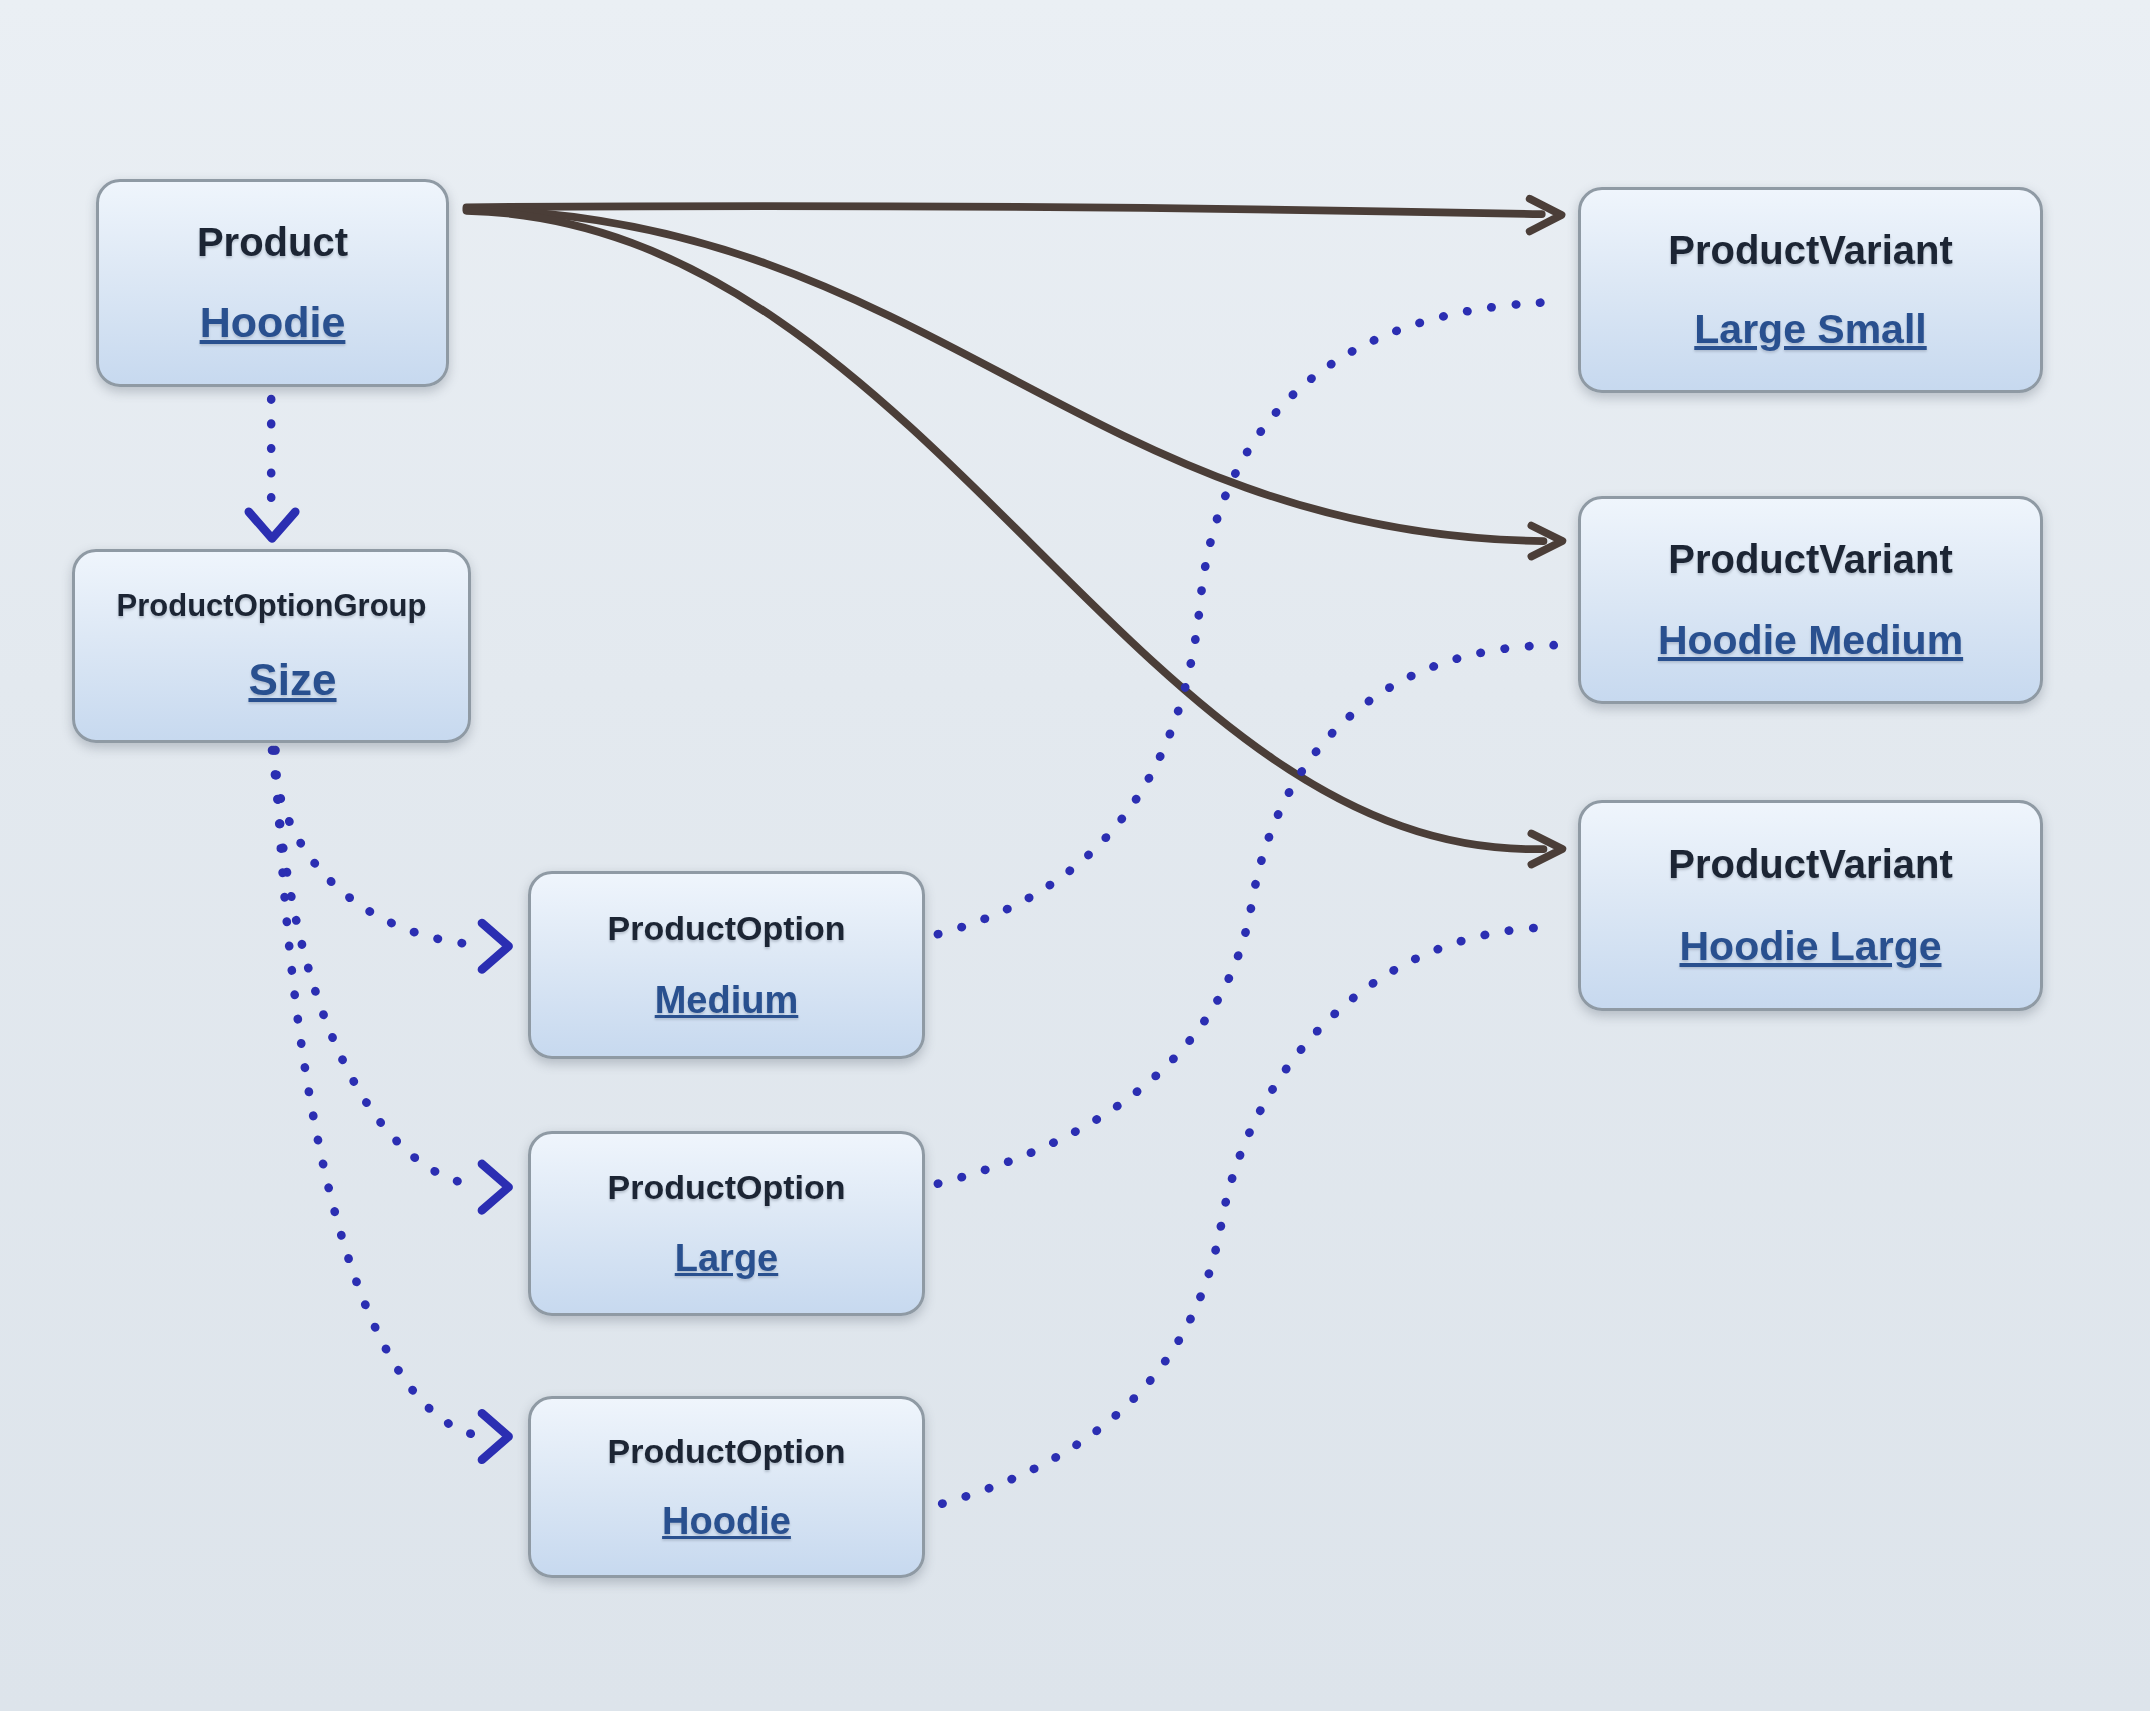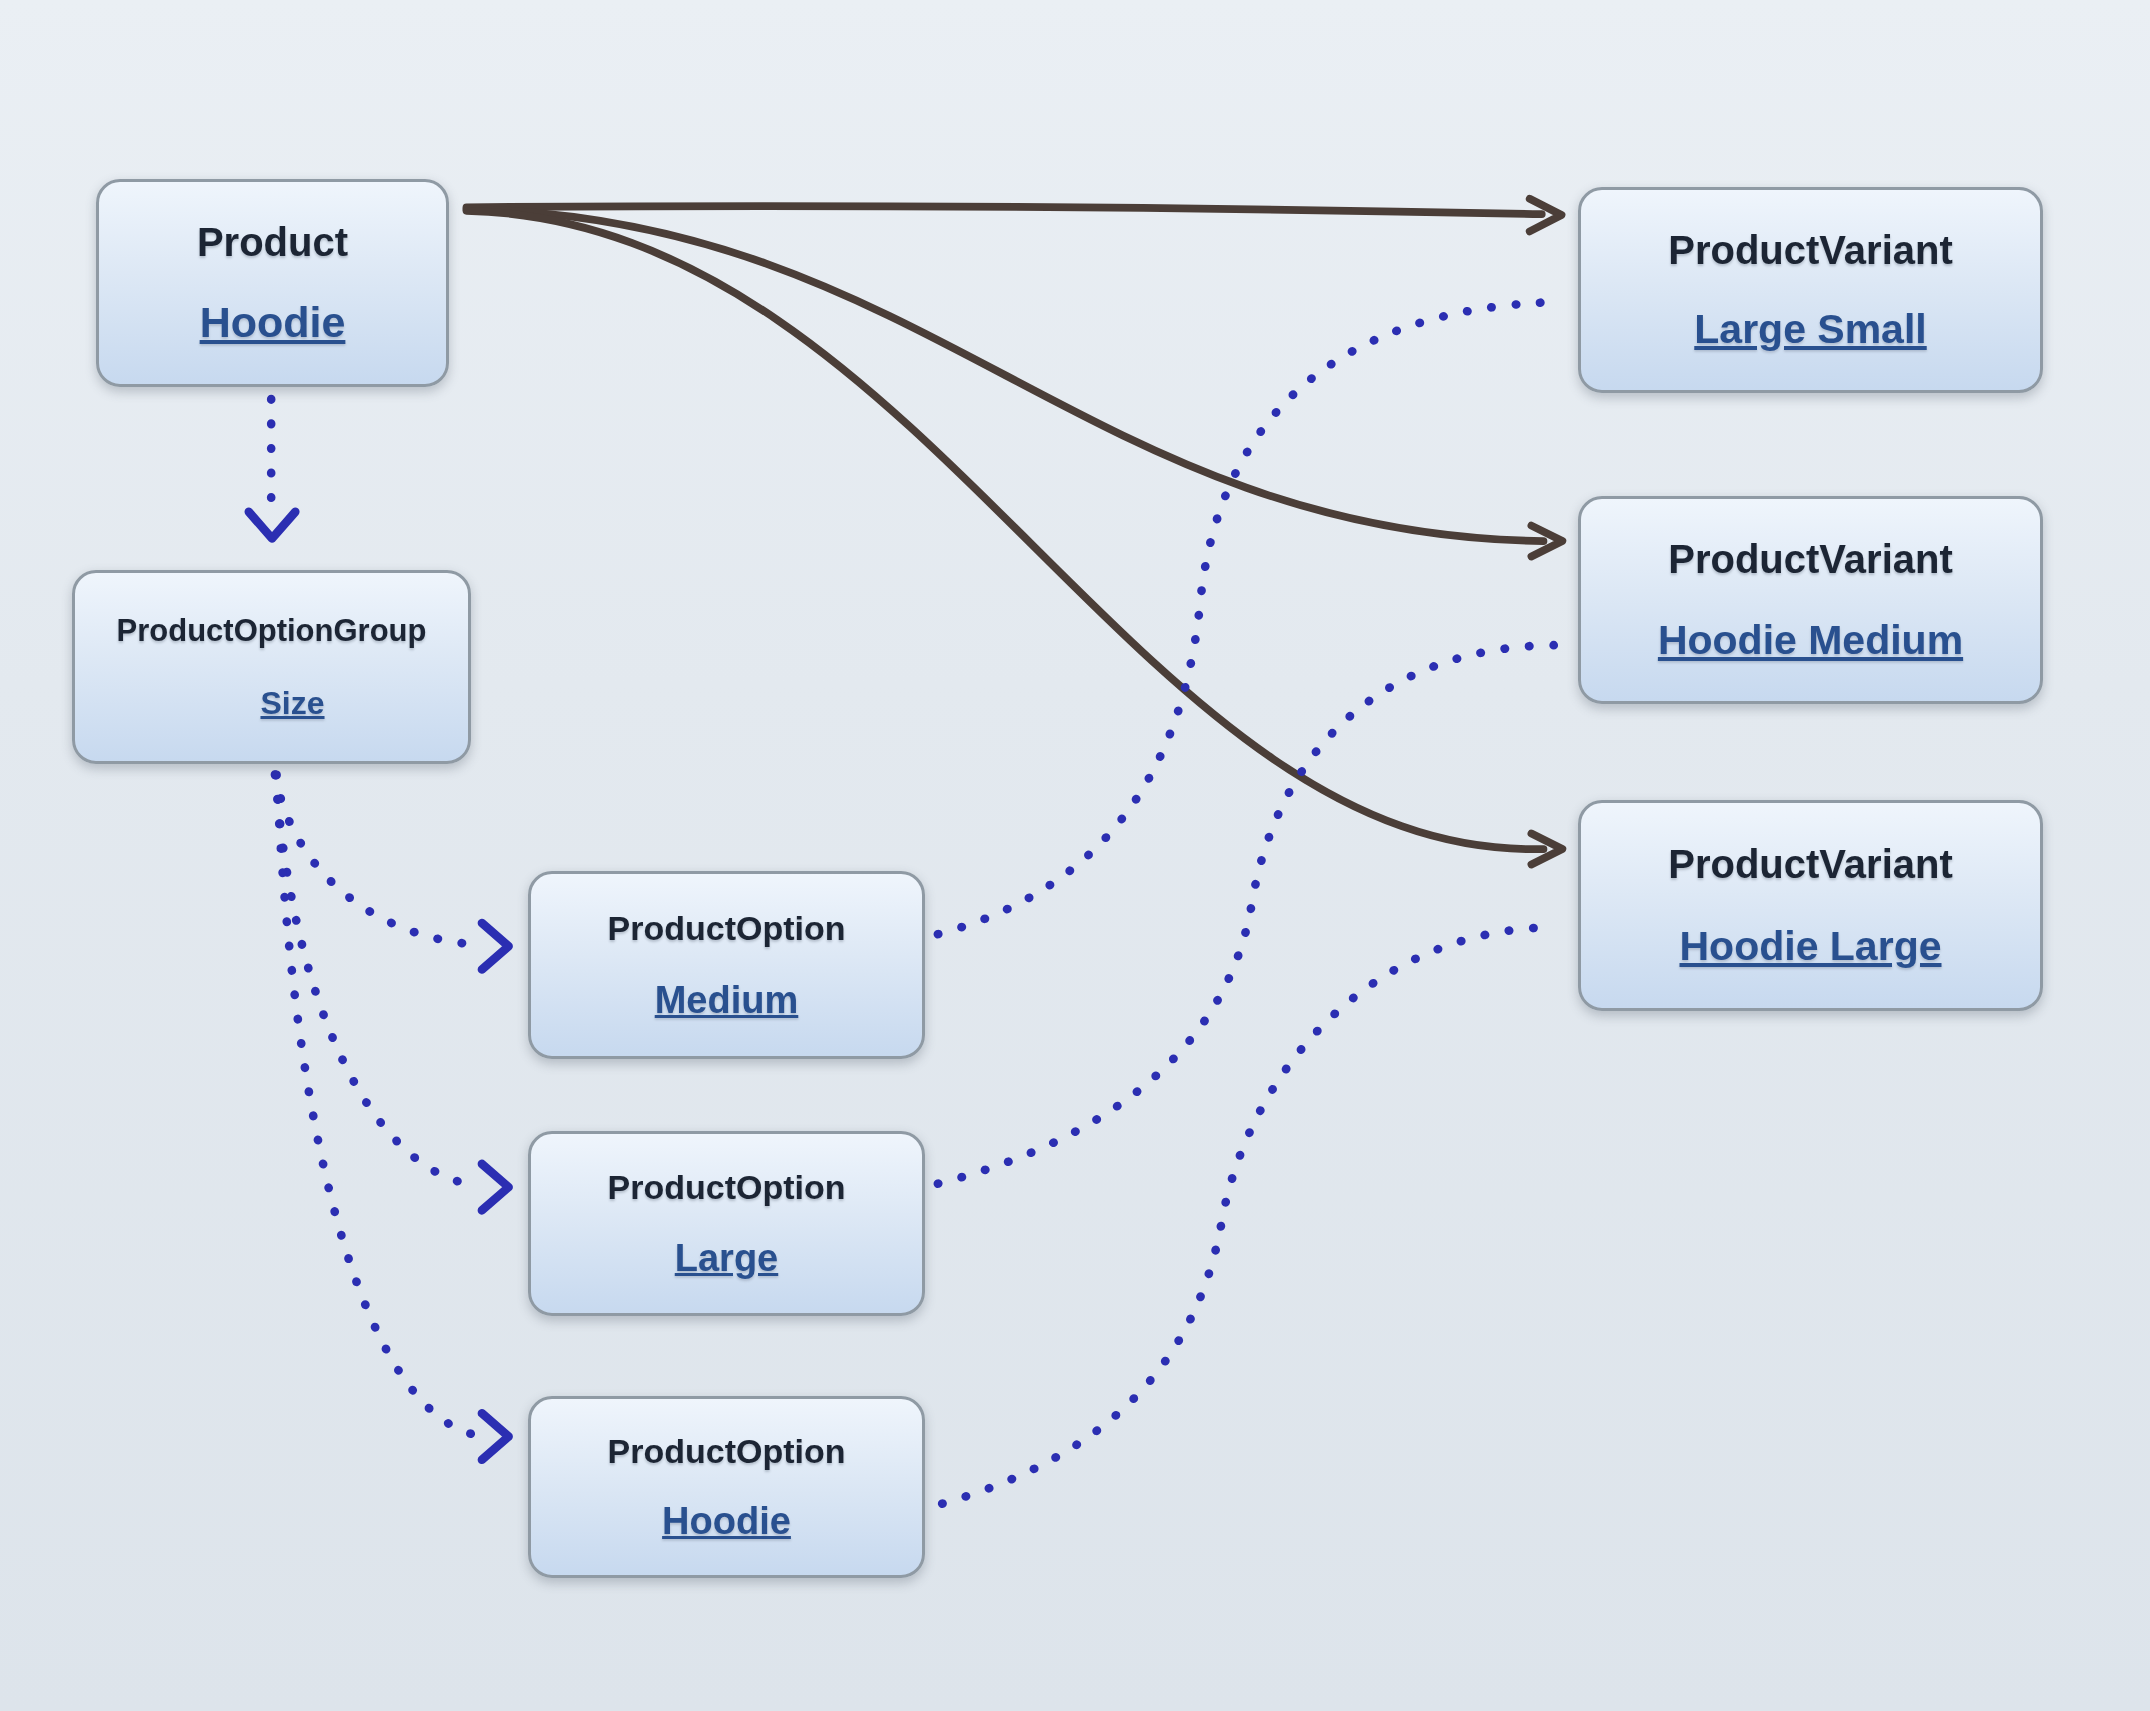--- a/index.html
+++ b/index.html
@@ -47,32 +47,32 @@
   .node-value {
     font-weight: 700;
     color: #29508f;
     text-shadow: 0 1.7px 2.6px rgba(20, 30, 50, 0.18);
     line-height: 1;
     white-space: nowrap;
     text-decoration: underline;
   }
   
   .n-product        { left: 96px;  top: 179px;  width: 353px; height: 208px; }
-  .n-group          { left: 72px;   top: 570px;  width: 399px; height: 194px; }
+  .n-group          { left: 72px;   top: 549px;  width: 399px; height: 194px; }
   .n-opt-small      { left: 528px;  top: 871px; width: 397px; height: 188px; }
   .n-opt-medium     { left: 528px;  top: 1131px; width: 397px; height: 185px; }
   .n-opt-large      { left: 528px;  top: 1396px; width: 397px; height: 182px; }
   .n-var-small      { left: 1578px; top: 187px;  width: 465px; height: 206px; }
   .n-var-medium     { left: 1578px; top: 496px;  width: 465px; height: 208px; }
   .n-var-large      { left: 1578px; top: 800px;  width: 465px; height: 211px; }
 
   .n-product .node-type      { font-size: 40px; }
   .n-product .node-value     { font-size: 43px; }
   .n-group .node-type        { font-size: 31px; }
-  .n-group .node-value       { font-size: 32px; margin-left: 42px; }
+  .n-group .node-value       { font-size: 44px; margin-left: 42px; }
   .n-opt-small .node-type,
   .n-opt-medium .node-type,
   .n-opt-large .node-type    { font-size: 34px; }
   .n-opt-small .node-value,
   .n-opt-medium .node-value,
   .n-opt-large .node-value   { font-size: 38px; }
   .n-var-small .node-type,
   .n-var-medium .node-type,
   .n-var-large .node-type    { font-size: 40px; }
   .n-var-small .node-value,

